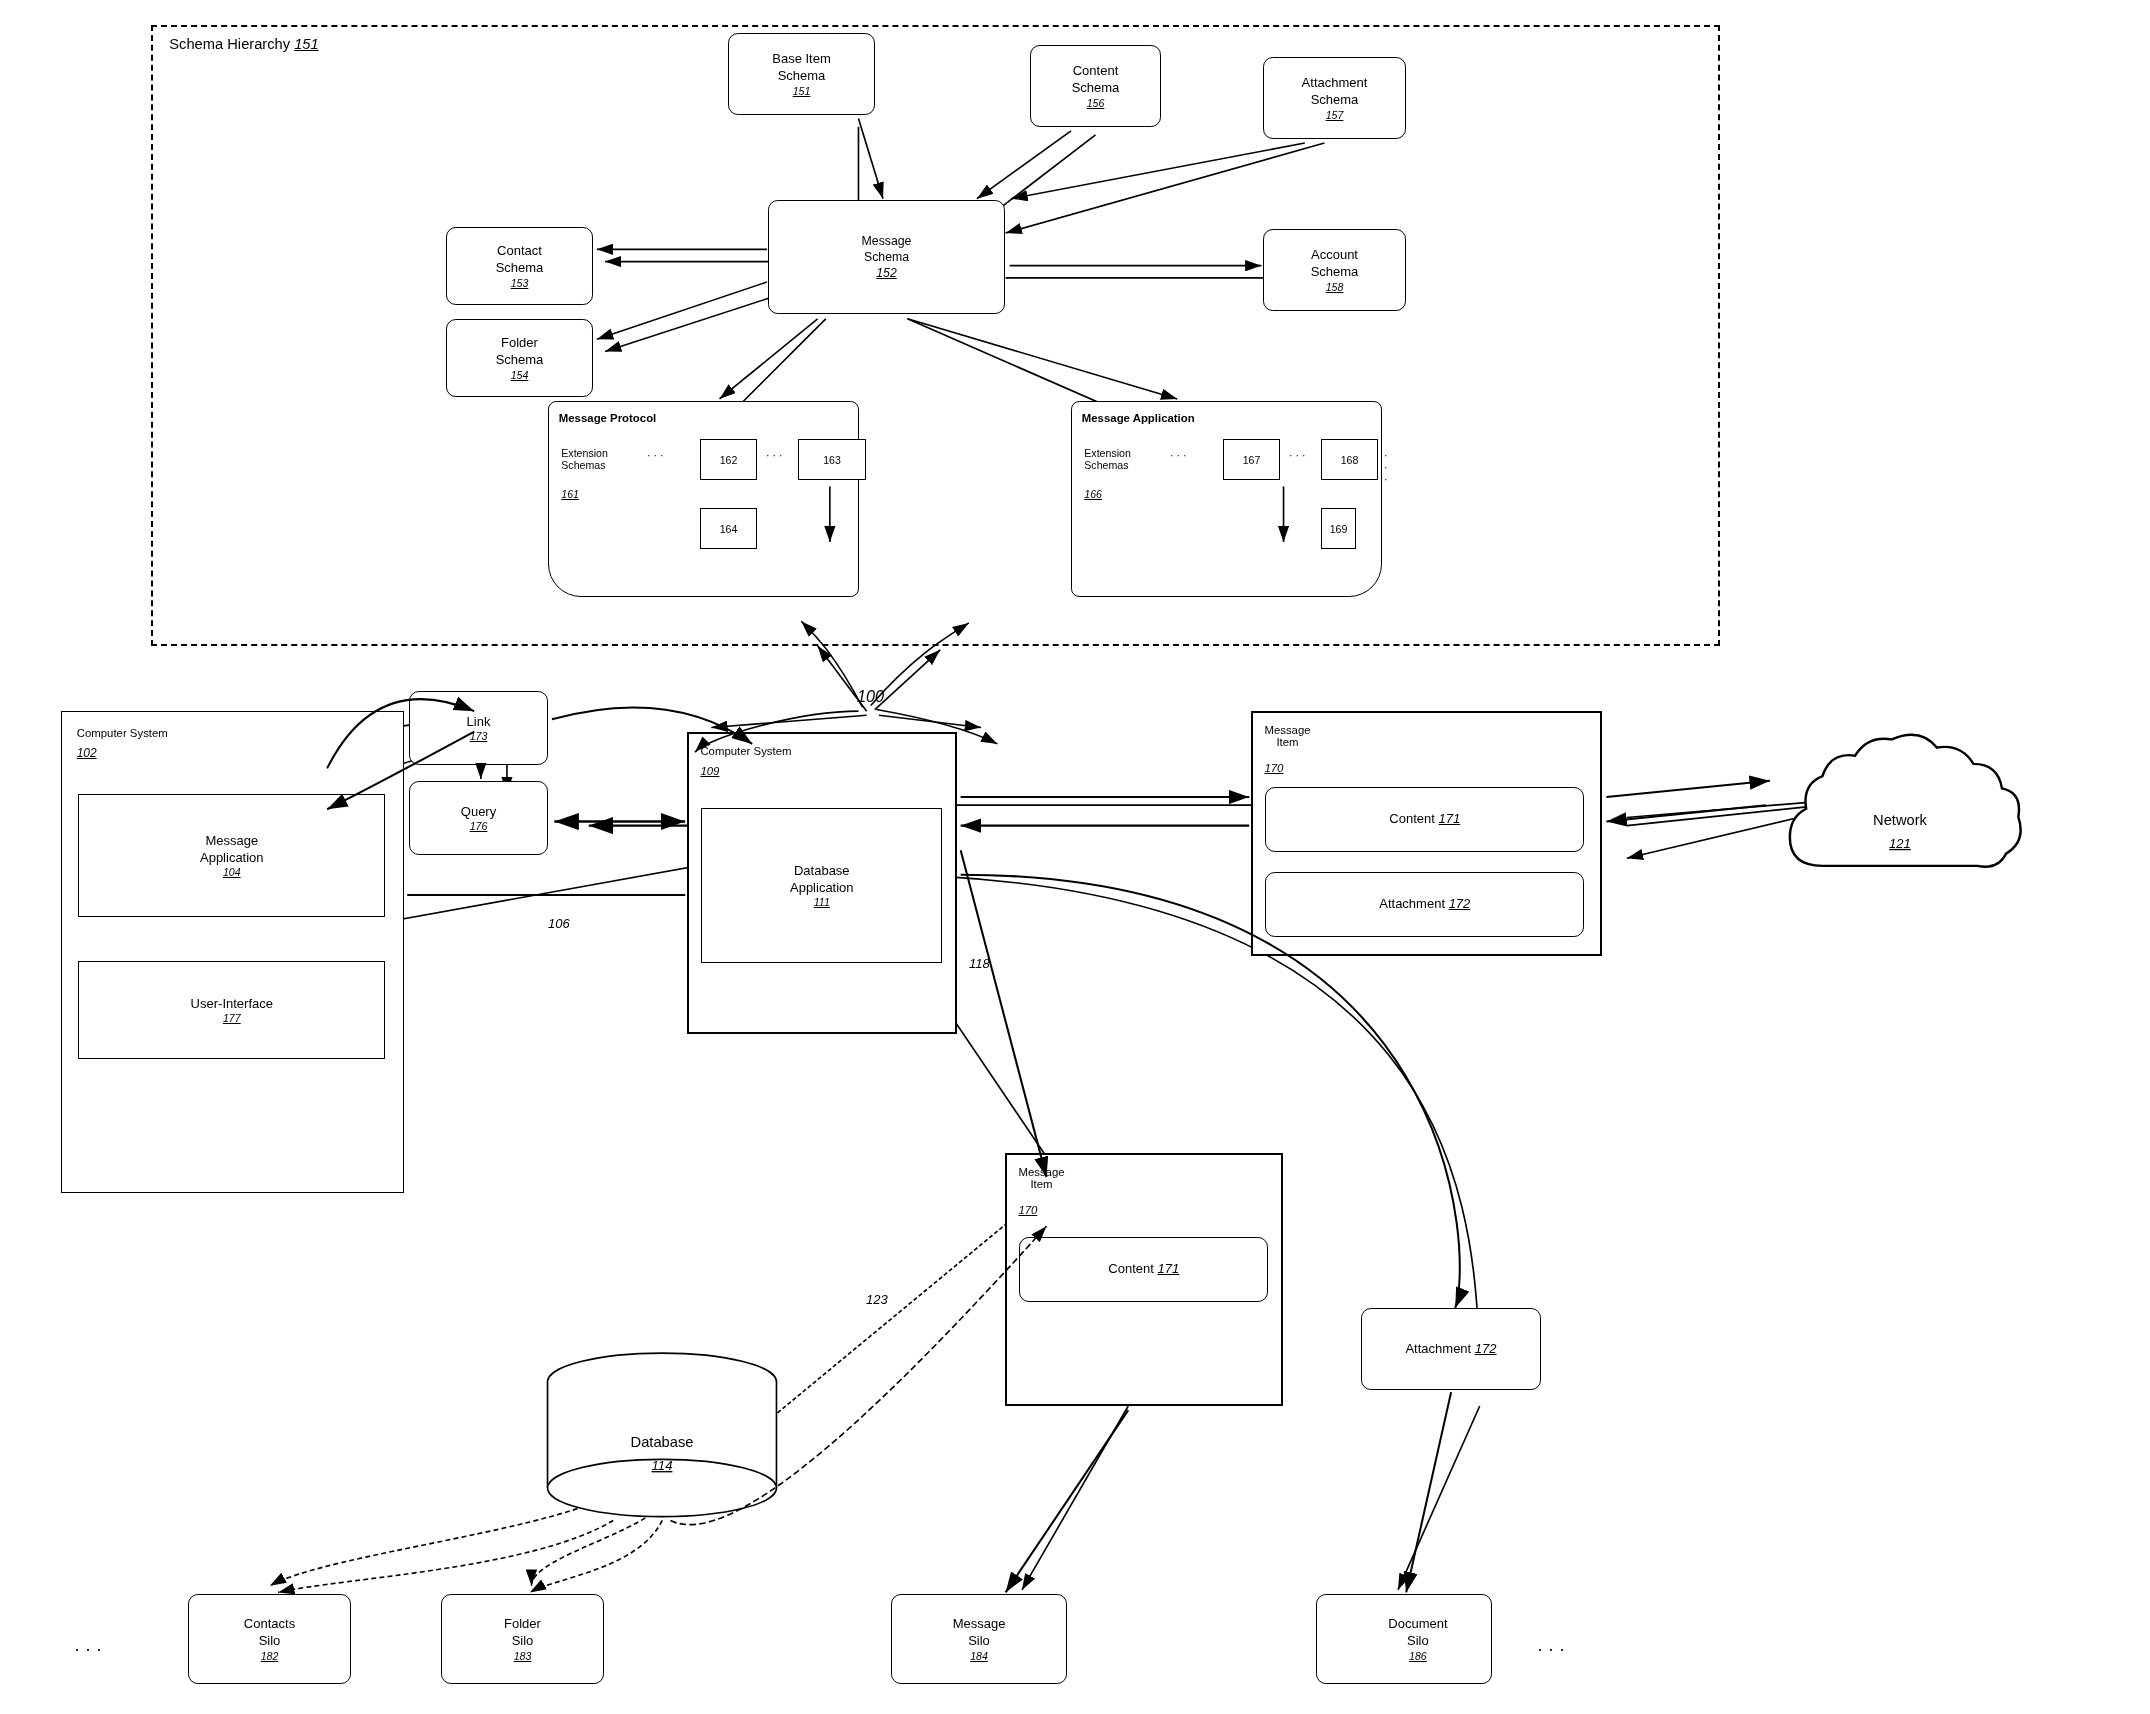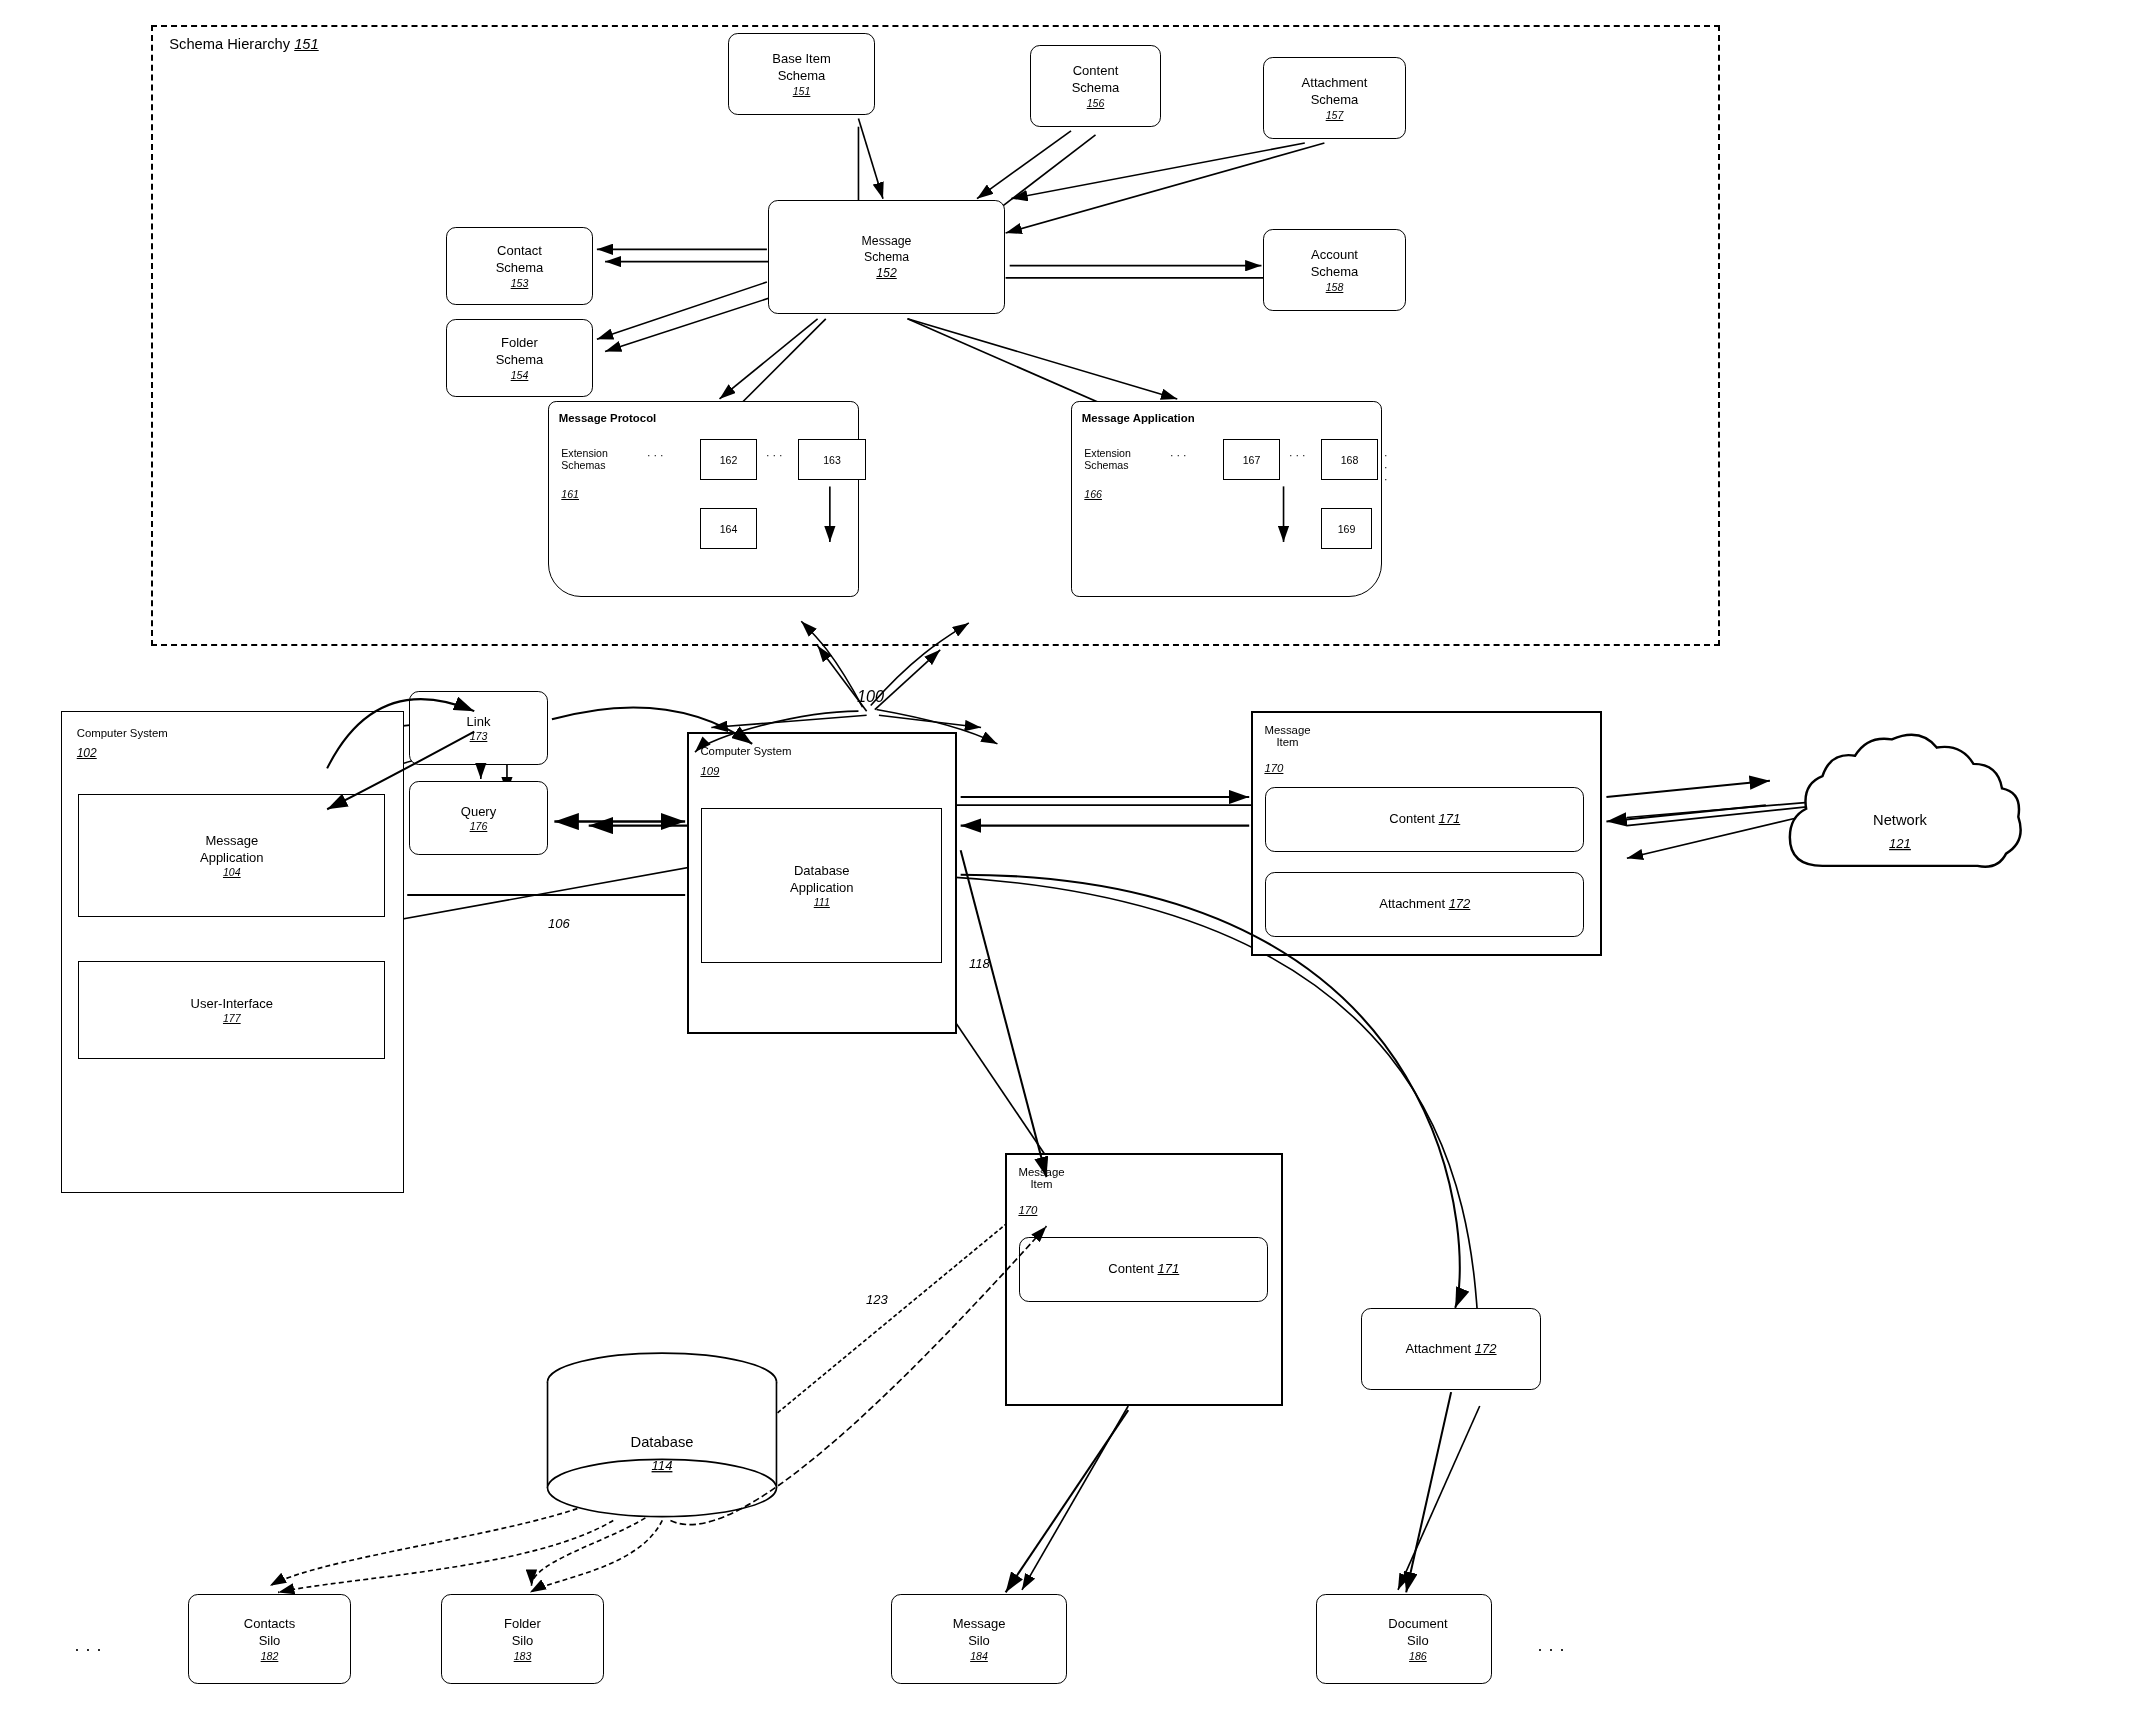--- a/index.html
+++ b/index.html
@@ -229,21 +229,21 @@
   <span style="position:absolute;top:9.8px;left:9.8px;font-size:11.4px;font-weight:bold;">Message Application</span>
   <span style="position:absolute;top:45px;left:12.3px;font-size:10.6px;">Extension<br>Schemas</span>
   <span class="italic-ref" style="position:absolute;top:86px;left:12.3px;font-size:10.6px;">166</span>
   <span style="position:absolute;top:47px;left:98px;">· · ·</span>
 
   <div class="small-box" style="position:absolute;top:37px;left:151px;width:57px;height:41px;">167</div>
   <span style="position:absolute;top:47px;left:217px;">· · ·</span>
 
   <div class="small-box" style="position:absolute;top:37px;left:249px;width:57px;height:41px;">168</div>
 
-  <div class="small-box" style="position:absolute;top:106px;left:249px;width:51px;height:41px;">169</div>
+  <div class="small-box" style="position:absolute;top:106px;left:249px;width:35px;height:41px;">169</div>
 
   <span style="position:absolute;top:47px;left:312px;">· · ·</span>
 </div>
 
 <div class="box box-rounded" style="left:409px;top:691px;width:139px;height:74px;">
   <label>Link</label>
   <span class="ref italic-ref">173</span>
 </div>
 
 <div class="box box-rounded" style="left:409px;top:781px;width:139px;height:74px;">

